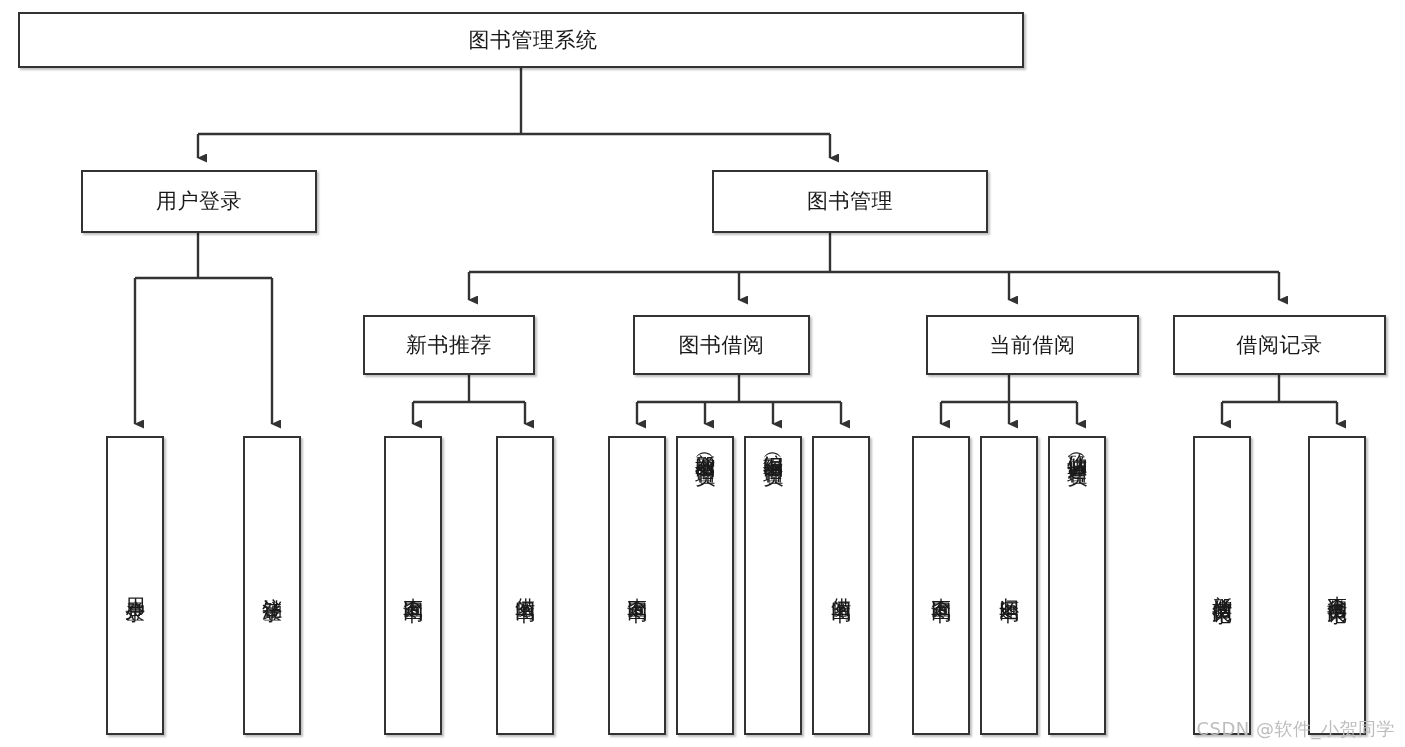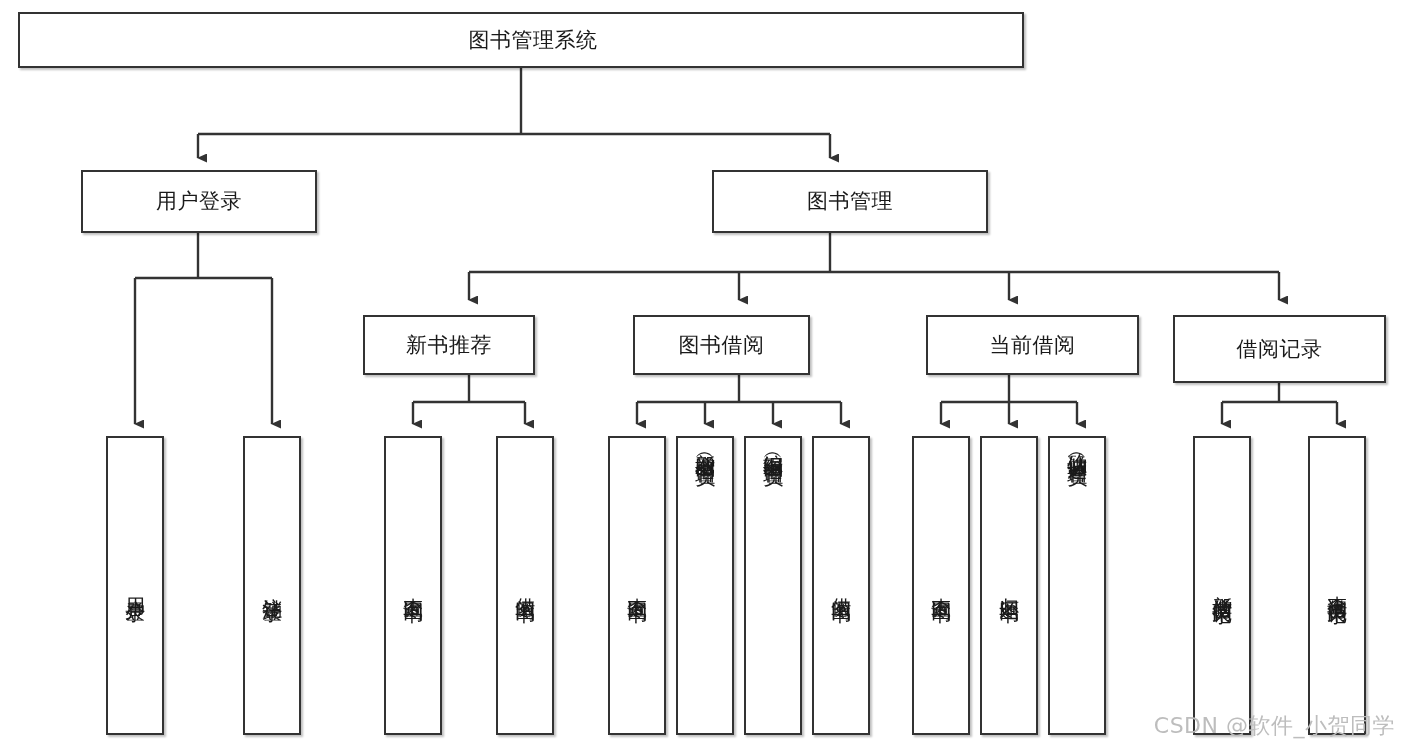--- a/index.html
+++ b/index.html
@@ -64,21 +64,21 @@
     width: 1405px;
     height: 747px;
     pointer-events: none;
   }
 
   
   #watermark {
     position: absolute;
     right: 10px;
     bottom: 6px;
-    font-size: 22px;
+    font-size: 18px;
     color: #bdbdbd;
     white-space: nowrap;
     letter-spacing: 0.5px;
   }
 </style>
 </head>
 <body>
 
 <div id="canvas">
 
@@ -149,21 +149,21 @@
   </div>
 
   <div class="node h" style="left:633px; top:315px; width:177px; height:60px;">
     <span class="label">图书借阅</span>
   </div>
 
   <div class="node h" style="left:903px; top:315px; width:213px; height:60px;margin-left:23px;">
     <span class="label">当前借阅</span>
   </div>
 
-  <div class="node h" style="left:1173px; top:315px; width:213px; height:68px;">
+  <div class="node h" style="left:1173px; top:315px; width:213px; height:60px;">
     <span class="label">借阅记录</span>
   </div>
 
   <div class="node v mid" style="left:106px; top:436px; width:58px; height:299px;">
     <span class="label">用户登录</span>
   </div>
 
   <div class="node v mid" style="left:243px; top:436px; width:58px; height:299px;">
     <span class="label">注销登录</span>
   </div>

